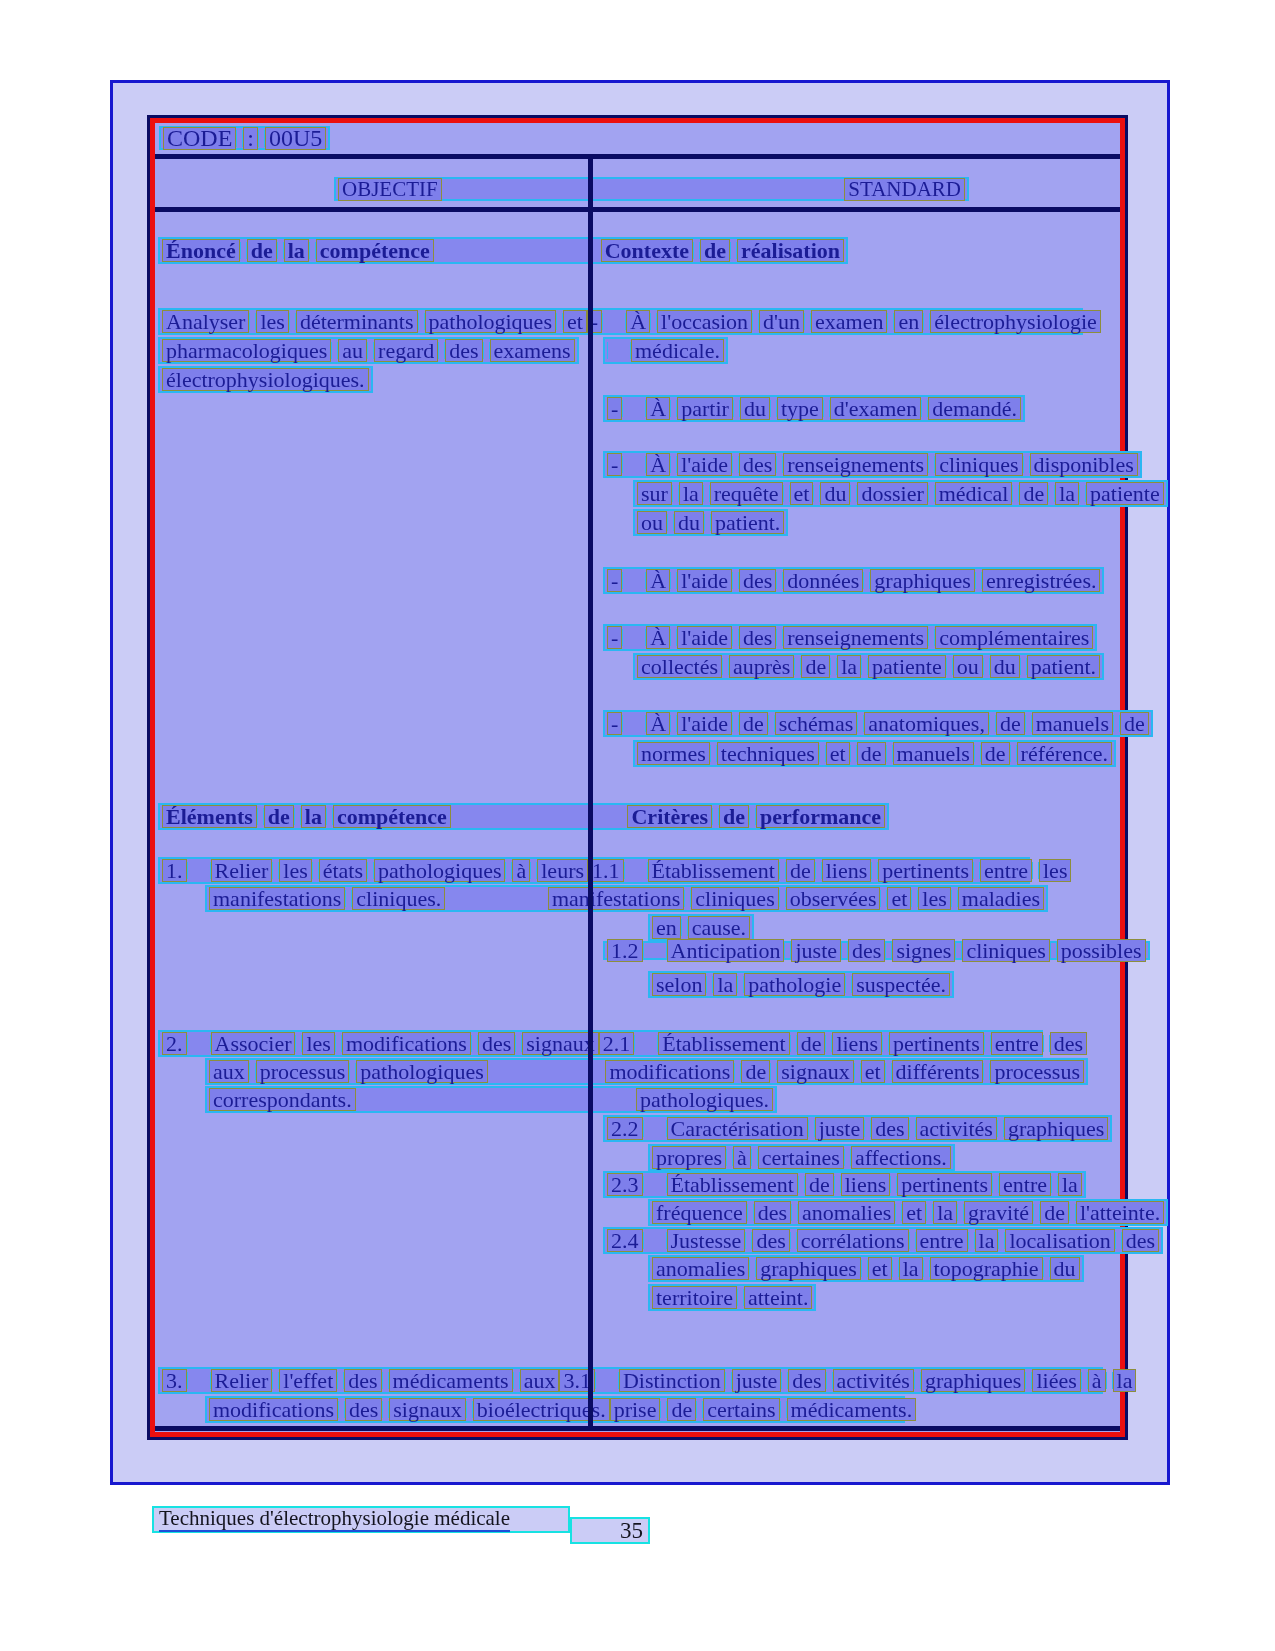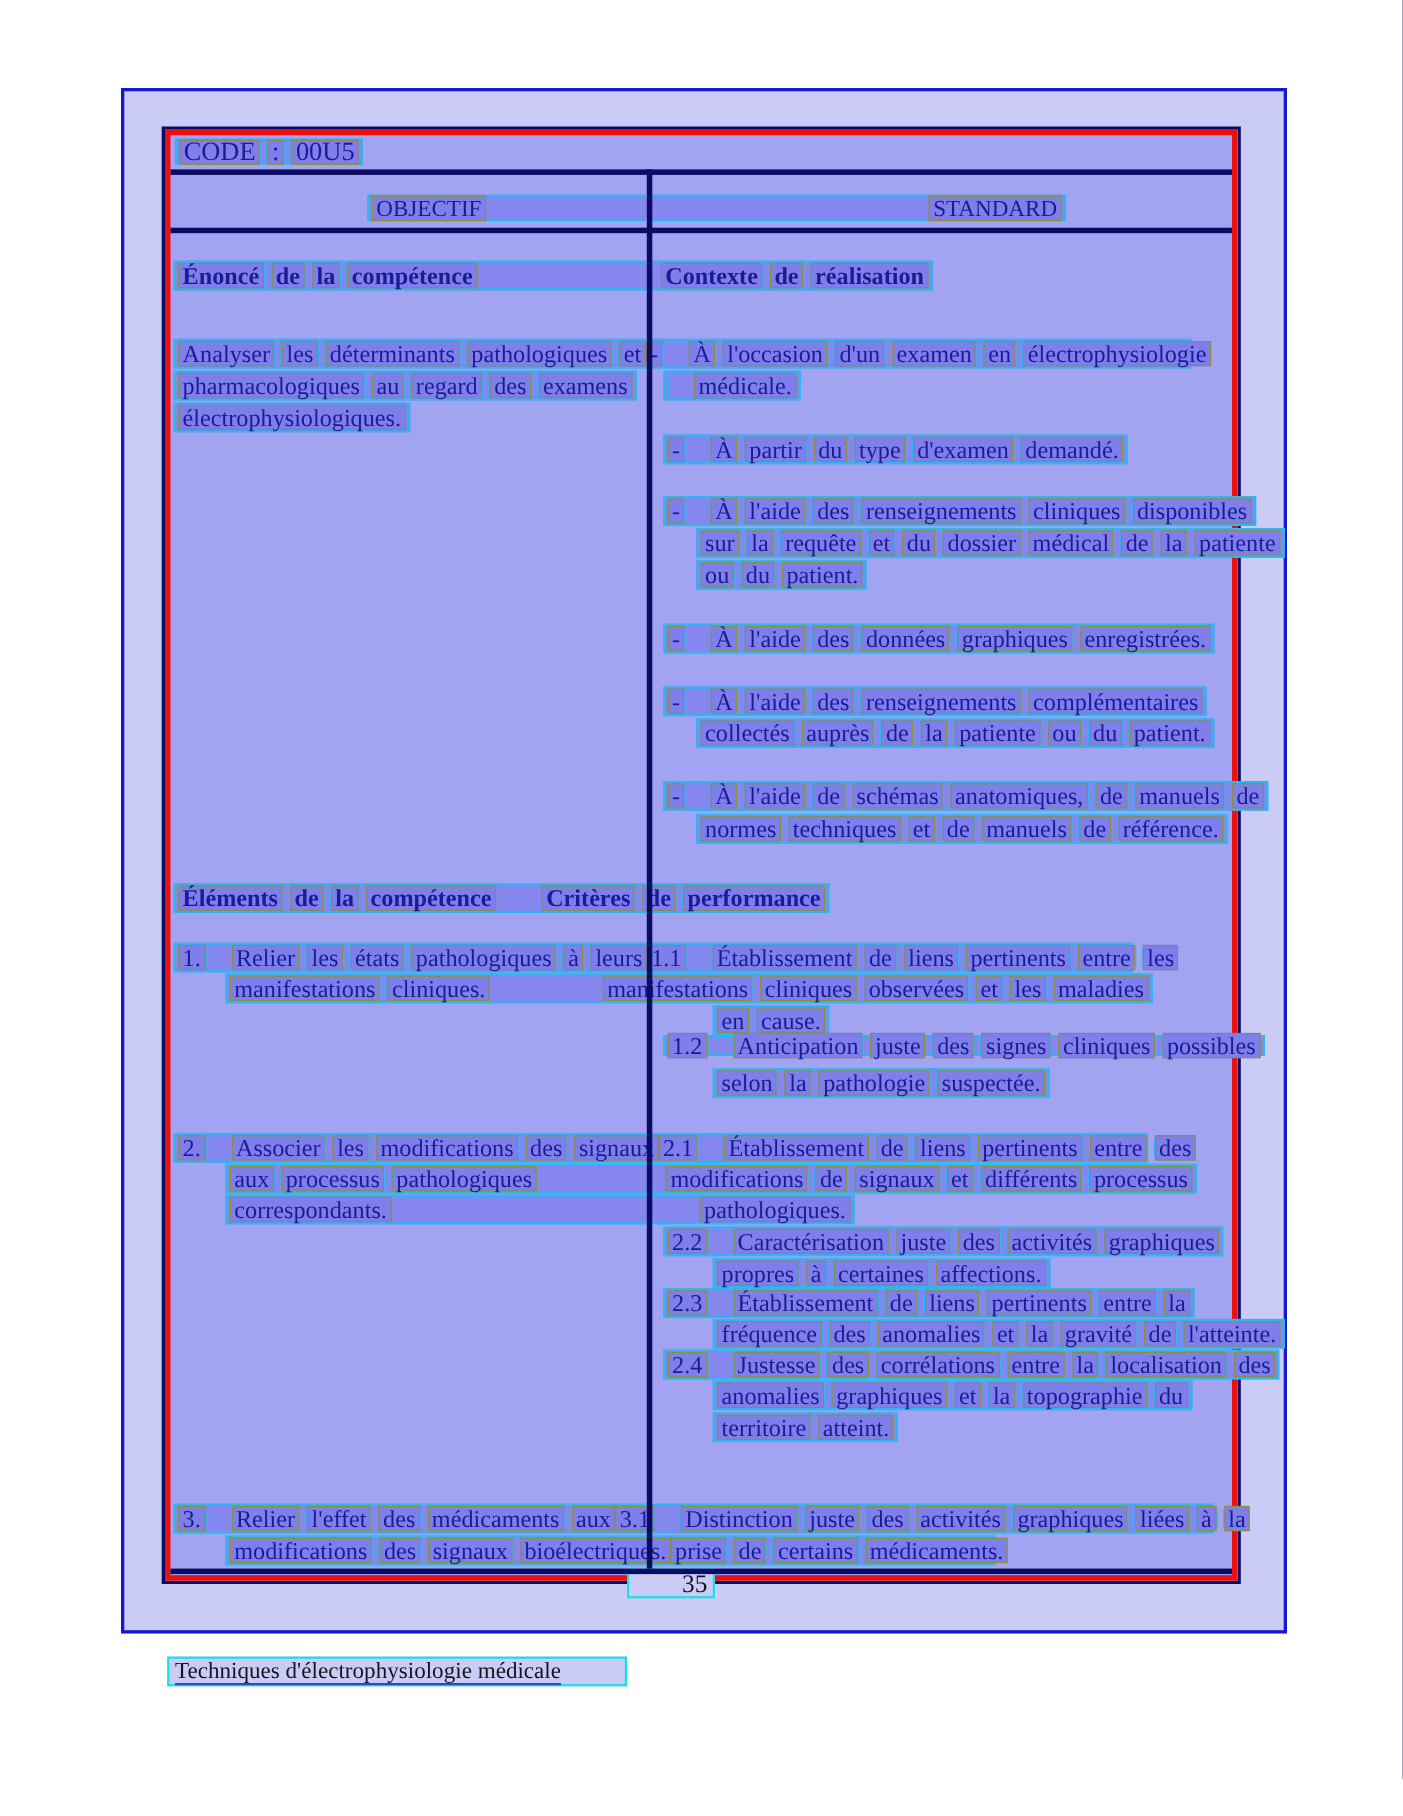--- a/index.html
+++ b/index.html
@@ -315,21 +315,21 @@
           <span class="sp word-gap"></span>
           <span class="w">de</span>
           <span class="sp word-gap"></span>
           <span class="w">manuels</span>
           <span class="sp word-gap"></span>
           <span class="w">de</span>
           <span class="sp word-gap"></span>
           <span class="w">référence.</span>
         </span>
       </div>
-      <div class="line b" style="left: 158px; top: 803px; height: 27px; width: 596px; justify-content: space-between;">
+      <div class="line b" style="left: 158px; top: 803px; height: 27px; width: 731px; justify-content: space-between;">
         <span class="seg">
           <span class="w">Éléments</span>
           <span class="sp word-gap"></span>
           <span class="w">de</span>
           <span class="sp word-gap"></span>
           <span class="w">la</span>
           <span class="sp word-gap"></span>
           <span class="w">compétence</span>
         </span>
         <span class="seg">
@@ -642,19 +642,19 @@
           <span class="w">certains</span>
           <span class="sp word-gap"></span>
           <span class="w">médicaments.</span>
         </span>
       </div>
       <div class="line plain" style="left: 152px; top: 1506px; height: 27px; width: 418px; font-size: 21px;">
         <span class="seg">
           <span class="ptext und">Techniques d'électrophysiologie médicale</span>
         </span>
       </div>
-      <div class="line plain right" style="left: 570px; top: 1426px; height: 27px; width: 80px; font-size: 23px;">
+      <div class="line plain right" style="left: 570px; top: 1517px; height: 27px; width: 80px; font-size: 23px;">
         <span class="seg">
           <span class="ptext">35</span>
         </span>
       </div>
     </div>
 </div>
 
 </body></html>

